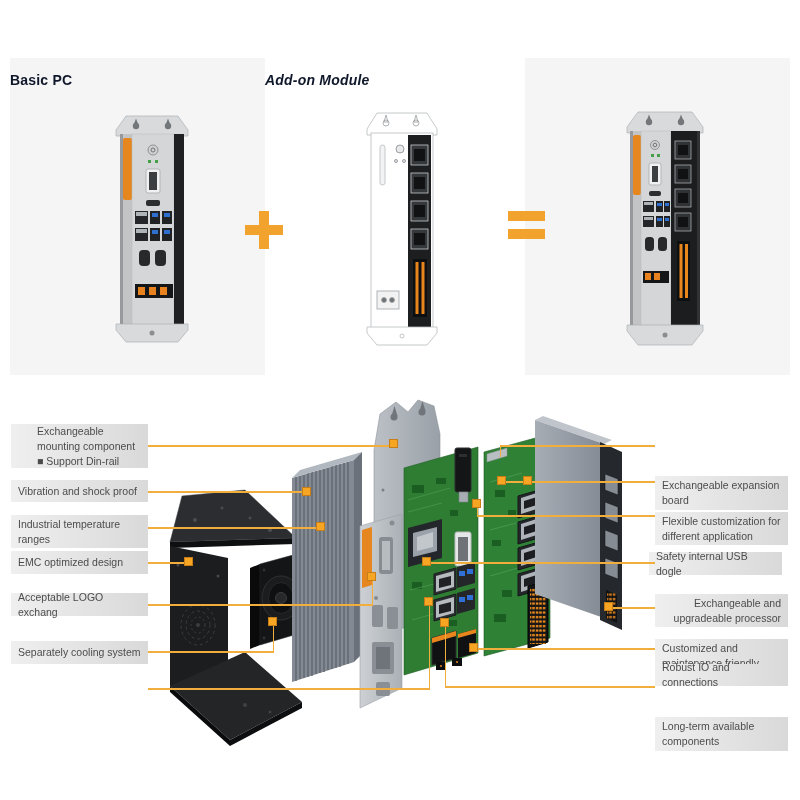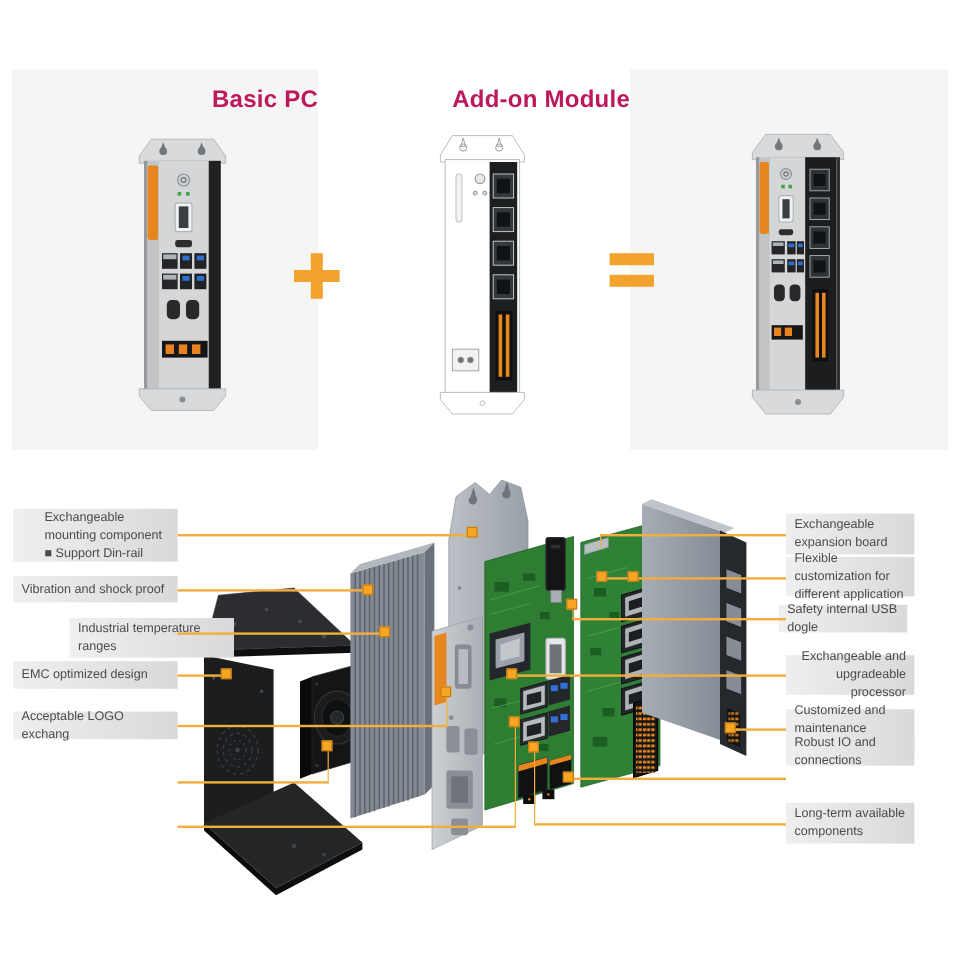--- a/index.html
+++ b/index.html
@@ -1,48 +1,48 @@
 <!DOCTYPE html>
 <html><head>
 <meta charset="utf-8">
 <style>
   html,body{margin:0;padding:0;background:#fff;}
   #stage{position:relative;width:800px;height:800px;background:#fff;overflow:hidden;
          font-family:"Liberation Sans",sans-serif;}
   .panel{position:absolute;top:58px;height:317px;background:#f5f5f6;}
-  .panel-title{position:absolute;top:72px;text-align:right;font-size:20px;font-weight:bold;
-               color:#be185d;letter-spacing:.2px;}
+  .panel-title{position:absolute;top:72px;text-align:left;font-size:14px;font-weight:bold;
+               color:#0f172a;letter-spacing:.2px;}
   .op{position:absolute;}
   .plus{width:38px;height:38px;}
   .plus::before,.plus::after{content:"";position:absolute;background:#F2A32E;}
   .plus::before{left:0;top:14px;width:38px;height:10px;}
   .plus::after{left:14px;top:0;width:10px;height:38px;}
   .equals{width:37px;height:28px;}
   .equals::before,.equals::after{content:"";position:absolute;left:0;width:37px;height:10px;background:#F2A32E;}
   .equals::before{top:0;}
   .equals::after{top:18px;}
   .callout{position:absolute;width:137px;background:linear-gradient(90deg,#efefef,#d9d9d9);
            color:#4c4c4c;font-size:10.5px;line-height:15px;padding:4px 7px;box-sizing:border-box;
            display:flex;flex-direction:column;justify-content:center;}
-  .callout.right{width:107px;}
+  .callout.right{width:133px;margin-top:48px;}
   .h-line{position:absolute;height:1.5px;background:#F2AE3C;}
   .v-line{position:absolute;width:1.5px;background:#F2AE3C;}
   .marker{position:absolute;width:9px;height:9px;background:#F6A623;border:1px solid #C87E18;box-sizing:border-box;}
   svg{position:absolute;display:block;}
 </style>
 </head>
 <body>
 
 <div id="stage">
 
   <div class="panel" style="left:10px;width:255px;"></div>
   <div class="panel" style="left:525px;width:265px;"></div>
 
   <div class="panel-title" style="left:10px;width:255px;">Basic PC</div>
-  <div class="panel-title" style="left:265px;width:260px;">Add-on Module</div>
+  <div class="panel-title" style="left:265px;width:260px;font-style:italic;">Add-on Module</div>
 
   <div class="op plus" style="left:245px;top:211px;"></div>
   <div class="op equals" style="left:508px;top:211px;"></div>
 
   <svg style="left:112px;top:114px;" width="80" height="230" viewBox="0 0 80 230">
     <g>
       <polygon points="4,16 14,2 66,2 76,16 76,22 4,22" fill="#d8dadc" stroke="#aeb1b4" stroke-width="0.7"></polygon>
       <g fill="#73777a">
         <circle cx="24" cy="12" r="3.2"></circle>
           <polygon points="21.5,11 26.5,11 24,4.5"></polygon>
@@ -425,28 +425,31 @@
     </g>
   </svg>
 
   <div class="callout" style="left:11px;top:424px;height:44px;padding-left:26px;">
     <span>Exchangeable mounting component</span>
     <span>■ Support Din-rail</span>
   </div>
   <div class="callout" style="left:11px;top:480px;height:22px;">
     <span>Vibration and shock proof</span>
   </div>
-  <div class="callout" style="left:11px;top:515px;height:33px;margin-left:47px;">
+  <div class="callout" style="left:11px;top:515px;height:33px;">
     <span>Industrial temperature ranges</span>
   </div>
   <div class="callout" style="left:11px;top:551px;height:23px;">
     <span>EMC optimized design</span>
   </div>
   <div class="callout" style="left:11px;top:593px;height:23px;">
     <span>Acceptable LOGO exchang</span>
+  </div>
+  <div class="callout" style="left:11px;top:641px;height:23px;">
+    <span>Separately cooling system</span>
   </div>
 
   <div class="callout right" style="left:655px;top:428px;height:34px;">
     <span>Exchangeable expansion board</span>
   </div>
   <div class="callout right" style="left:655px;top:464px;height:33px;">
     <span>Flexible customization for different application</span>
   </div>
   <div class="callout right" style="left:649px;top:504px;height:23px;">
     <span>Safety internal USB dogle</span>

